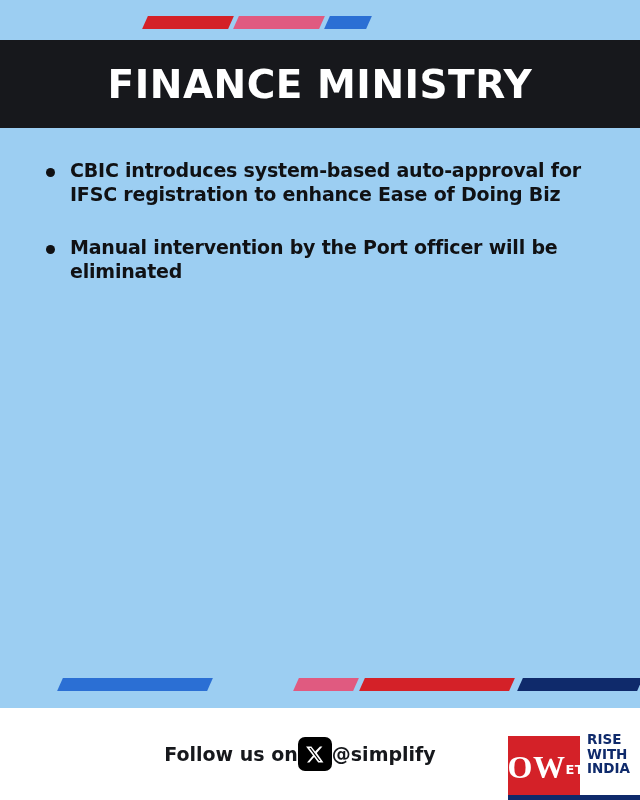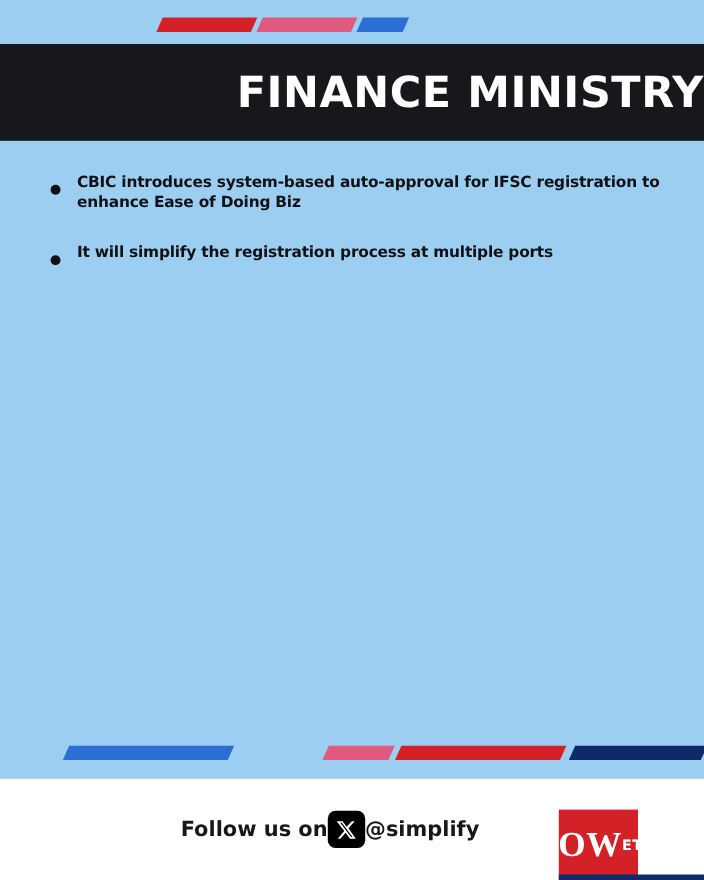--- a/index.html
+++ b/index.html
@@ -40,21 +40,21 @@
   }
   .band-bottom .stripe { top:14px; }
 
   
   .headline-bar {
     flex:0 0 auto;
     background:#17181c;
     height:88px;
     display:flex;
     align-items:center;
-    justify-content:flex-end;
+    justify-content:center;
   }
   .headline-bar h1 {
     color:#ffffff;
     font-size:39px;
     font-weight:bold;
     letter-spacing:0.5px;
     text-transform:uppercase;
     font-family:"DejaVu Sans", sans-serif;
   }
 
@@ -62,21 +62,21 @@
   .body {
     flex:1 1 auto;
     padding:30px 34px 10px 40px;
   }
   ul.points { list-style:none; }
   ul.points li {
     position:relative;
     padding-left:30px;
     margin-bottom:28px;
     color:#101114;
-    font-size:14px;
+    font-size:19px;
     line-height:1.28;
     font-weight:bold;
     font-family:"DejaVu Sans", sans-serif;
     letter-spacing:-0.2px;
   }
   ul.points li:before {
     content:"";
     position:absolute;
     left:6px; top:10px;
     width:9px; height:9px;
@@ -187,21 +187,21 @@
       <div class="stripe" style="left: 327px; width: 42px; background: rgb(43, 111, 212);"></div>
     </div>
 
   <div class="headline-bar">
     <h1>FINANCE MINISTRY</h1>
   </div>
 
   <div class="body">
     <ul class="points" id="bullet-list">
         <li>CBIC introduces system-based auto-approval for IFSC registration to enhance Ease of Doing Biz</li>
-        <li>It will simplify the registration process at multiple ports</li>
+        <li>Manual intervention by the Port officer will be eliminated</li>
       </ul>
   </div>
 
   <div class="band-bottom" id="bottom-band">
       <div class="stripe" style="left: 60px; width: 150px; background: rgb(43, 111, 212);"></div>
       <div class="stripe" style="left: 296px; width: 60px; background: rgb(224, 90, 128);"></div>
       <div class="stripe" style="left: 362px; width: 150px; background: rgb(212, 33, 40);"></div>
       <div class="stripe" style="left: 520px; width: 120px; background: rgb(15, 42, 107);"></div>
     </div>
 
@@ -215,17 +215,22 @@
       </span>
       <span class="handle">@simplify</span>
     </div>
 
     <div class="logo">
       <div class="logo-left">
         <span class="logo-et">ET</span>
         <span class="logo-now">NOW</span>
         <span class="logo-url">ETNOW.IN</span>
       </div>
+      <div class="logo-right">
+        <span>RISE</span>
+        <span>WITH</span>
+        <span>INDIA</span>
+      </div>
       <div class="logo-underline"></div>
     </div>
   </div>
 
 </div>
 
 </body></html>

